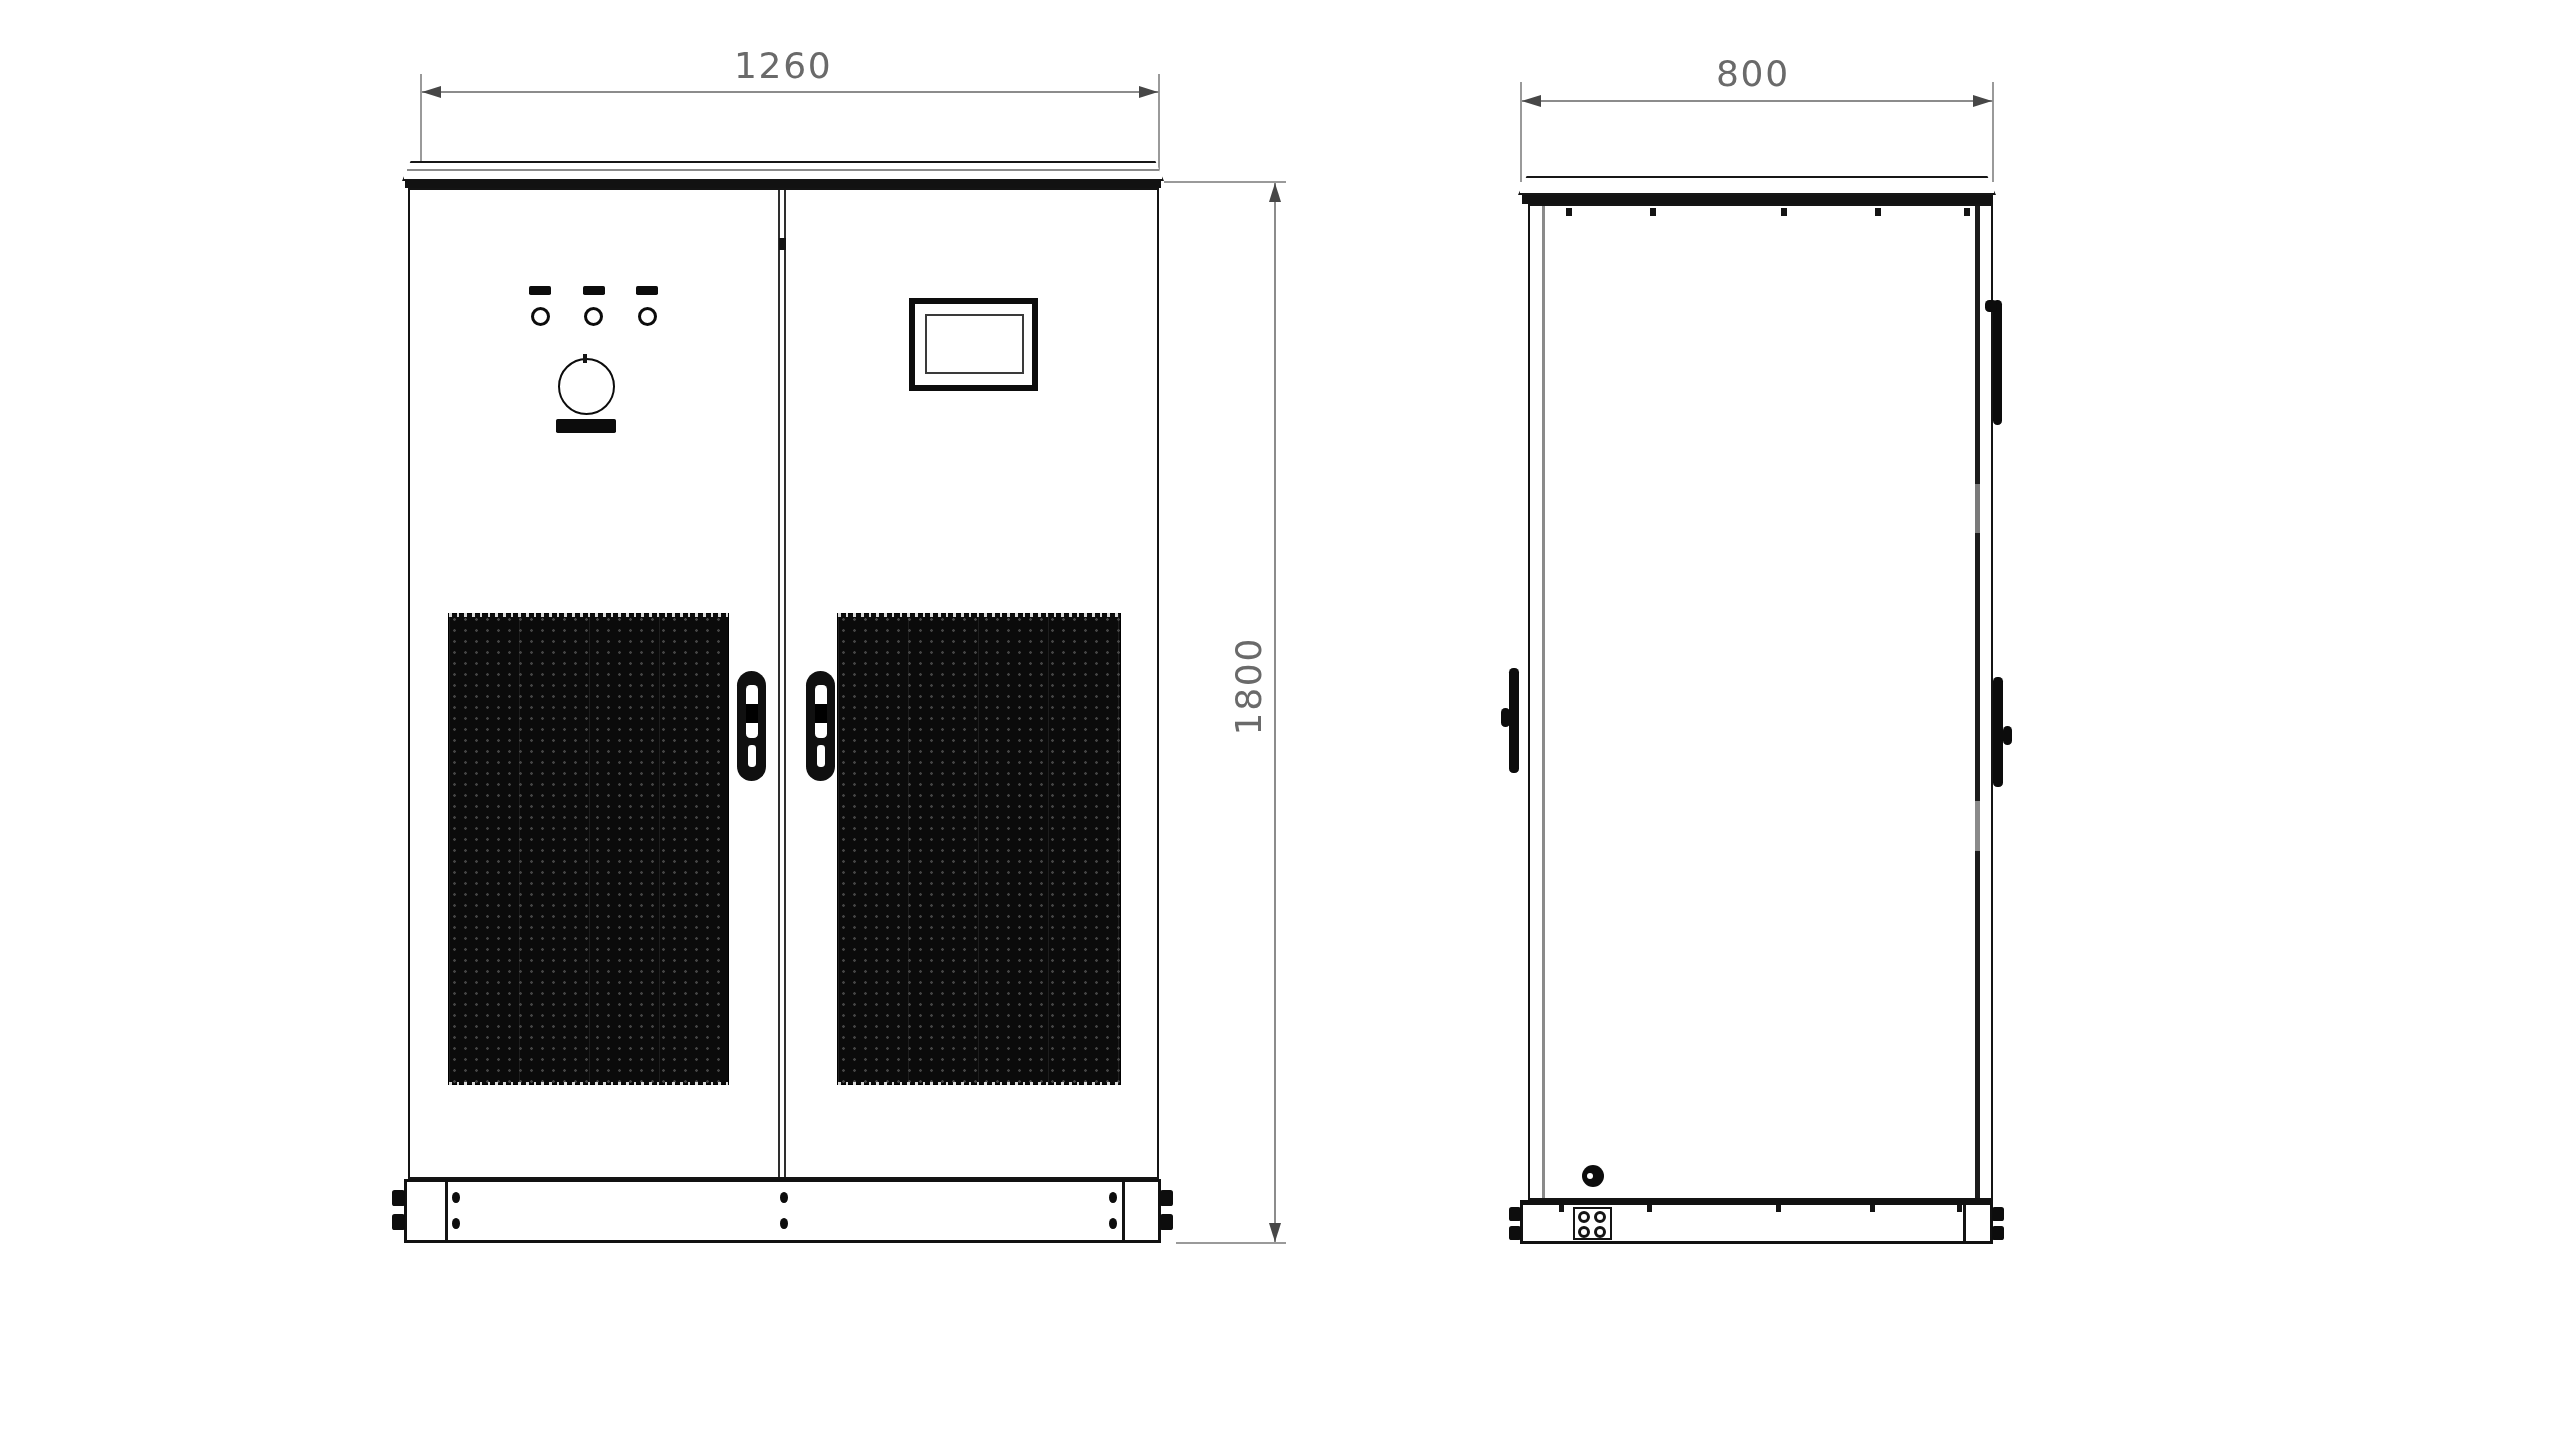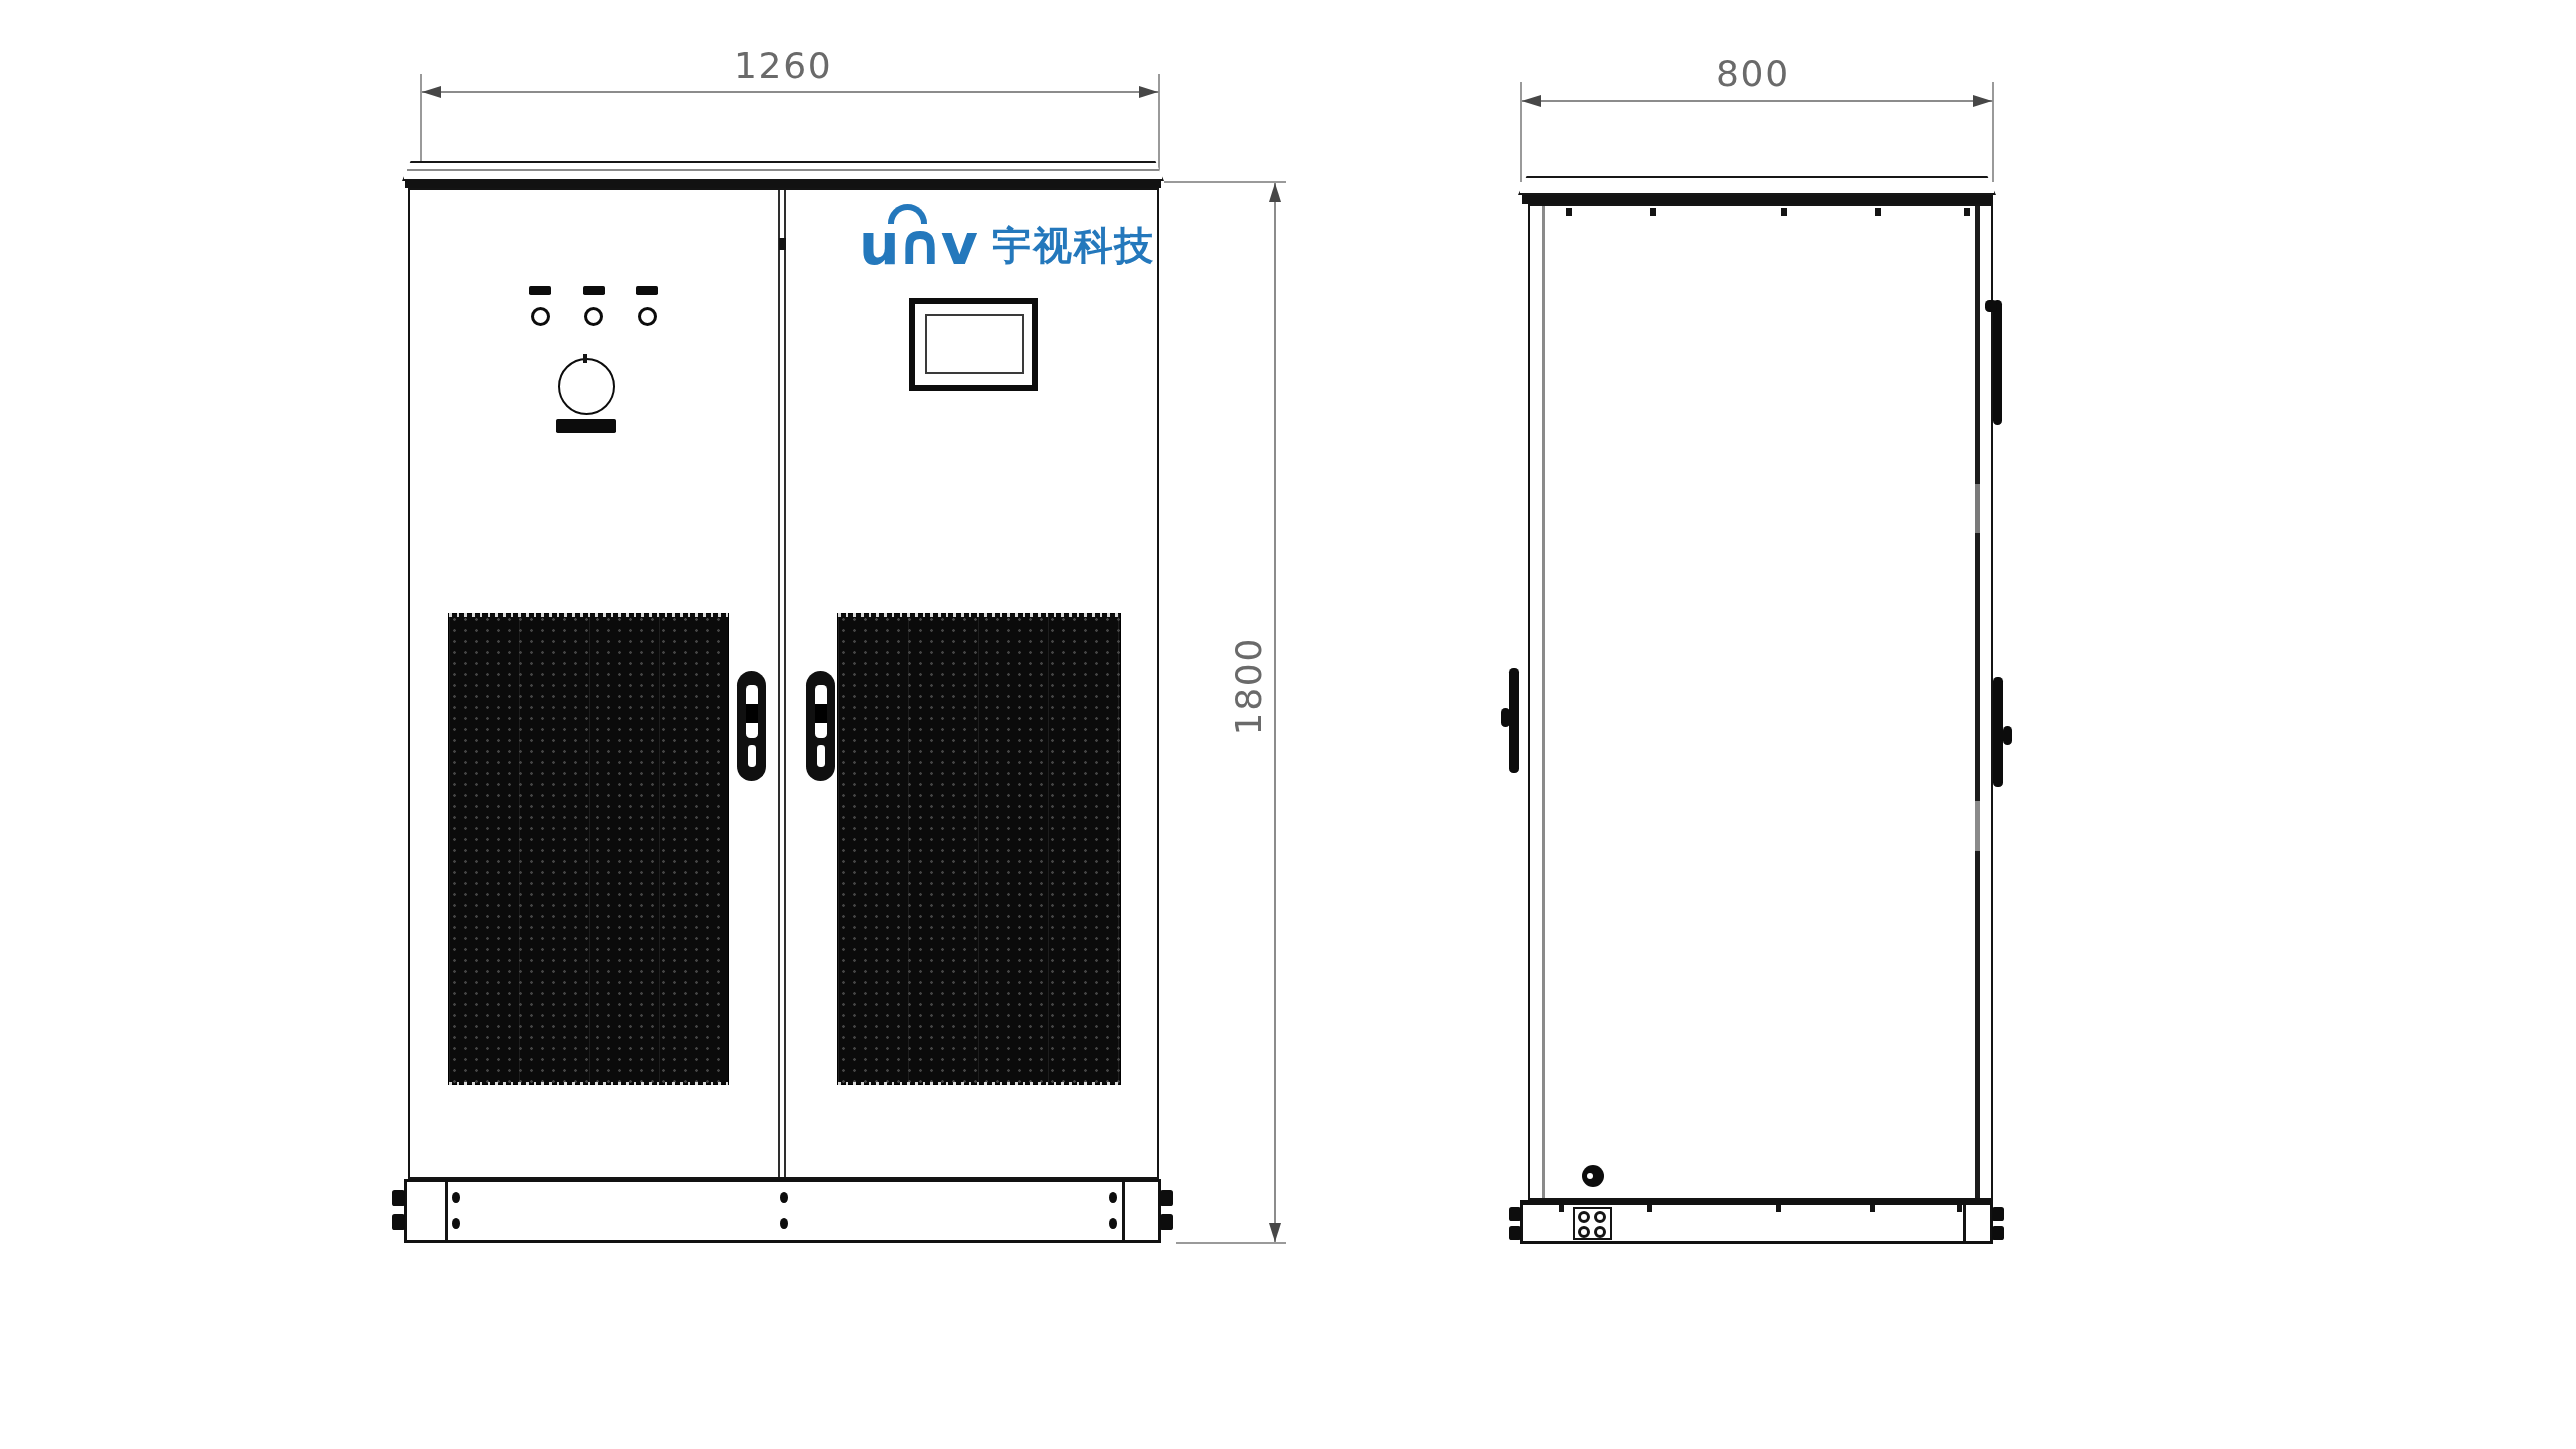--- a/index.html
+++ b/index.html
@@ -101,27 +101,20 @@
       <div class="abs lblob" style="left:173px;top:96px;width:22px;height:9.4px;"></div>
       <div class="abs lblob" style="left:226px;top:96px;width:22px;height:9.4px;"></div>
       <div class="abs lamp" style="left:121px;top:117px;"></div>
       <div class="abs lamp" style="left:174px;top:117px;"></div>
       <div class="abs lamp" style="left:228px;top:117px;"></div>
 
       <div class="abs estop" style="left:148px;top:168px;"></div>
       <div class="abs tick" style="left:173px;top:164px;width:4.3px;height:8.6px;"></div>
       <div class="abs lblob" style="left:146px;top:229px;width:60px;height:13.7px;"></div>
 
-      <div class="abs" style="left:449px;top:27.5px;display:flex;align-items:flex-start;">
-        <div style="position:relative;">
-          <div class="abs logo-arc" style="left:29px;top:-13.7px;"></div>
-          <span class="logo-mark">u∩v</span>
-        </div>
-        <span class="logo-cn" style="margin-left:17px;margin-top:5.2px;">宇视科技</span>
-      </div>
 
       <div class="abs disp-outer" style="left:499px;top:108px;width:129px;height:93px;">
         <div class="abs lblob" style="left:13.7px;top:12px;width:19px;height:7.7px;"></div>
         <div class="abs disp-inner" style="left:10.3px;top:10.3px;width:99px;height:60px;"></div>
       </div>
 
       <div class="abs grille" style="left:38px;top:423px;width:281px;height:472px;"></div>
       <div class="abs grille" style="left:427px;top:423px;width:284px;height:472px;"></div>
 
       <div class="abs handle" style="left:327px;top:481px;">

